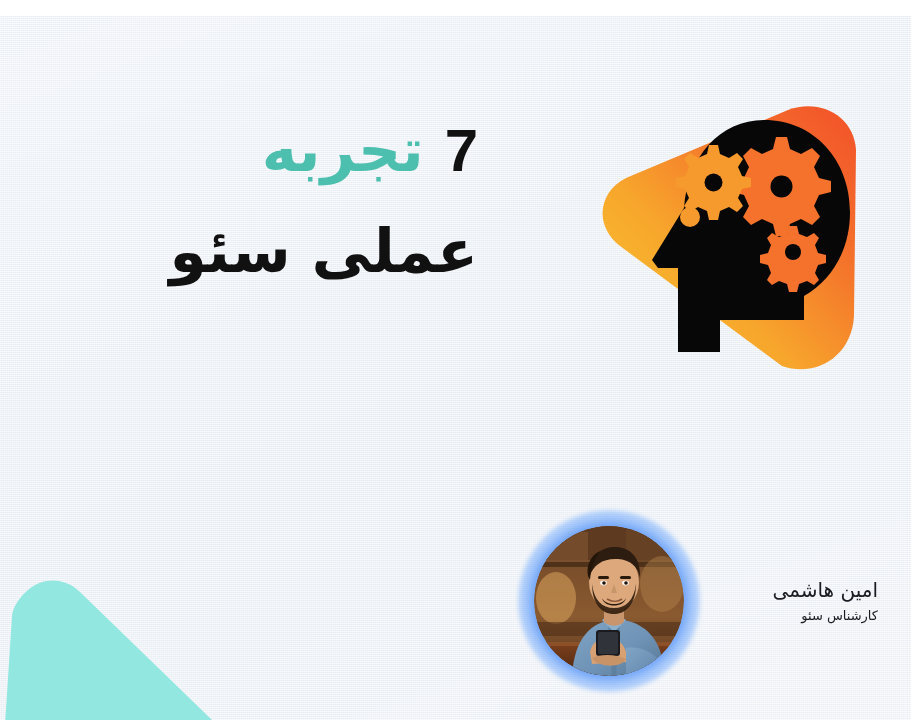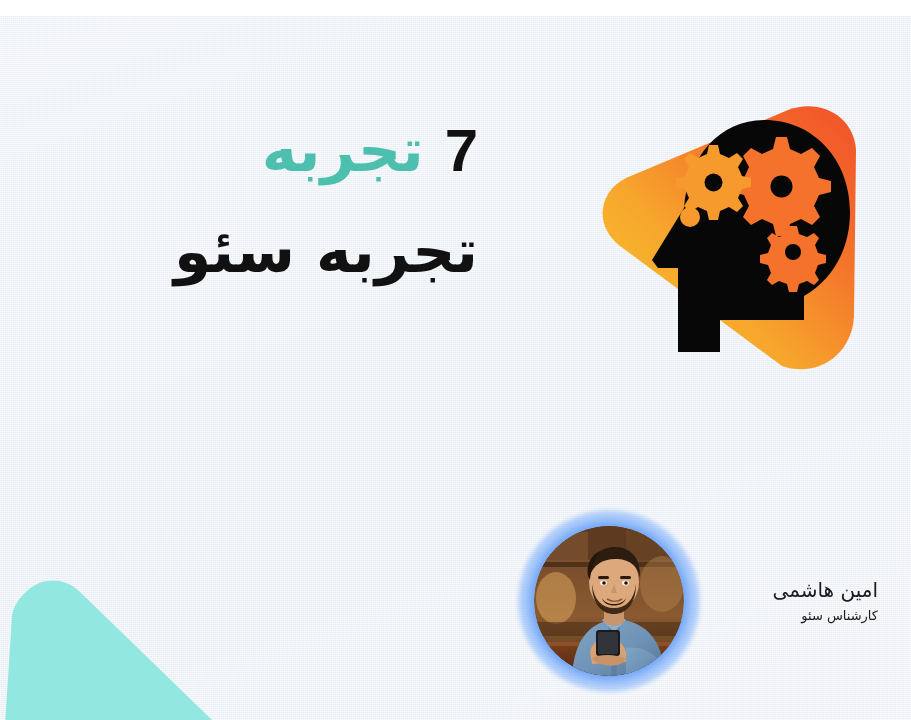--- a/index.html
+++ b/index.html
@@ -226,21 +226,21 @@
 
       <circle cx="98" cy="119" r="10" fill="#f79a2e"></circle>
     </svg>
   </div>
 
   <div class="headline">
     <div class="headline-line headline-line-1">
       <span class="title-count">7</span>
       <span class="title-emph">تجربه</span>
     </div>
-    <div class="headline-line headline-line-2">تجربه سئو</div>
+    <div class="headline-line headline-line-2">عملی سئو</div>
   </div>
 
   <div class="presenter">
 
     <div class="avatar-wrap">
       <div class="avatar-glow"></div>
       <div class="avatar-photo">
         <svg width="150" height="150" viewBox="0 0 150 150" xmlns="http://www.w3.org/2000/svg">
           <defs>
             <clipPath id="avatarClip">

